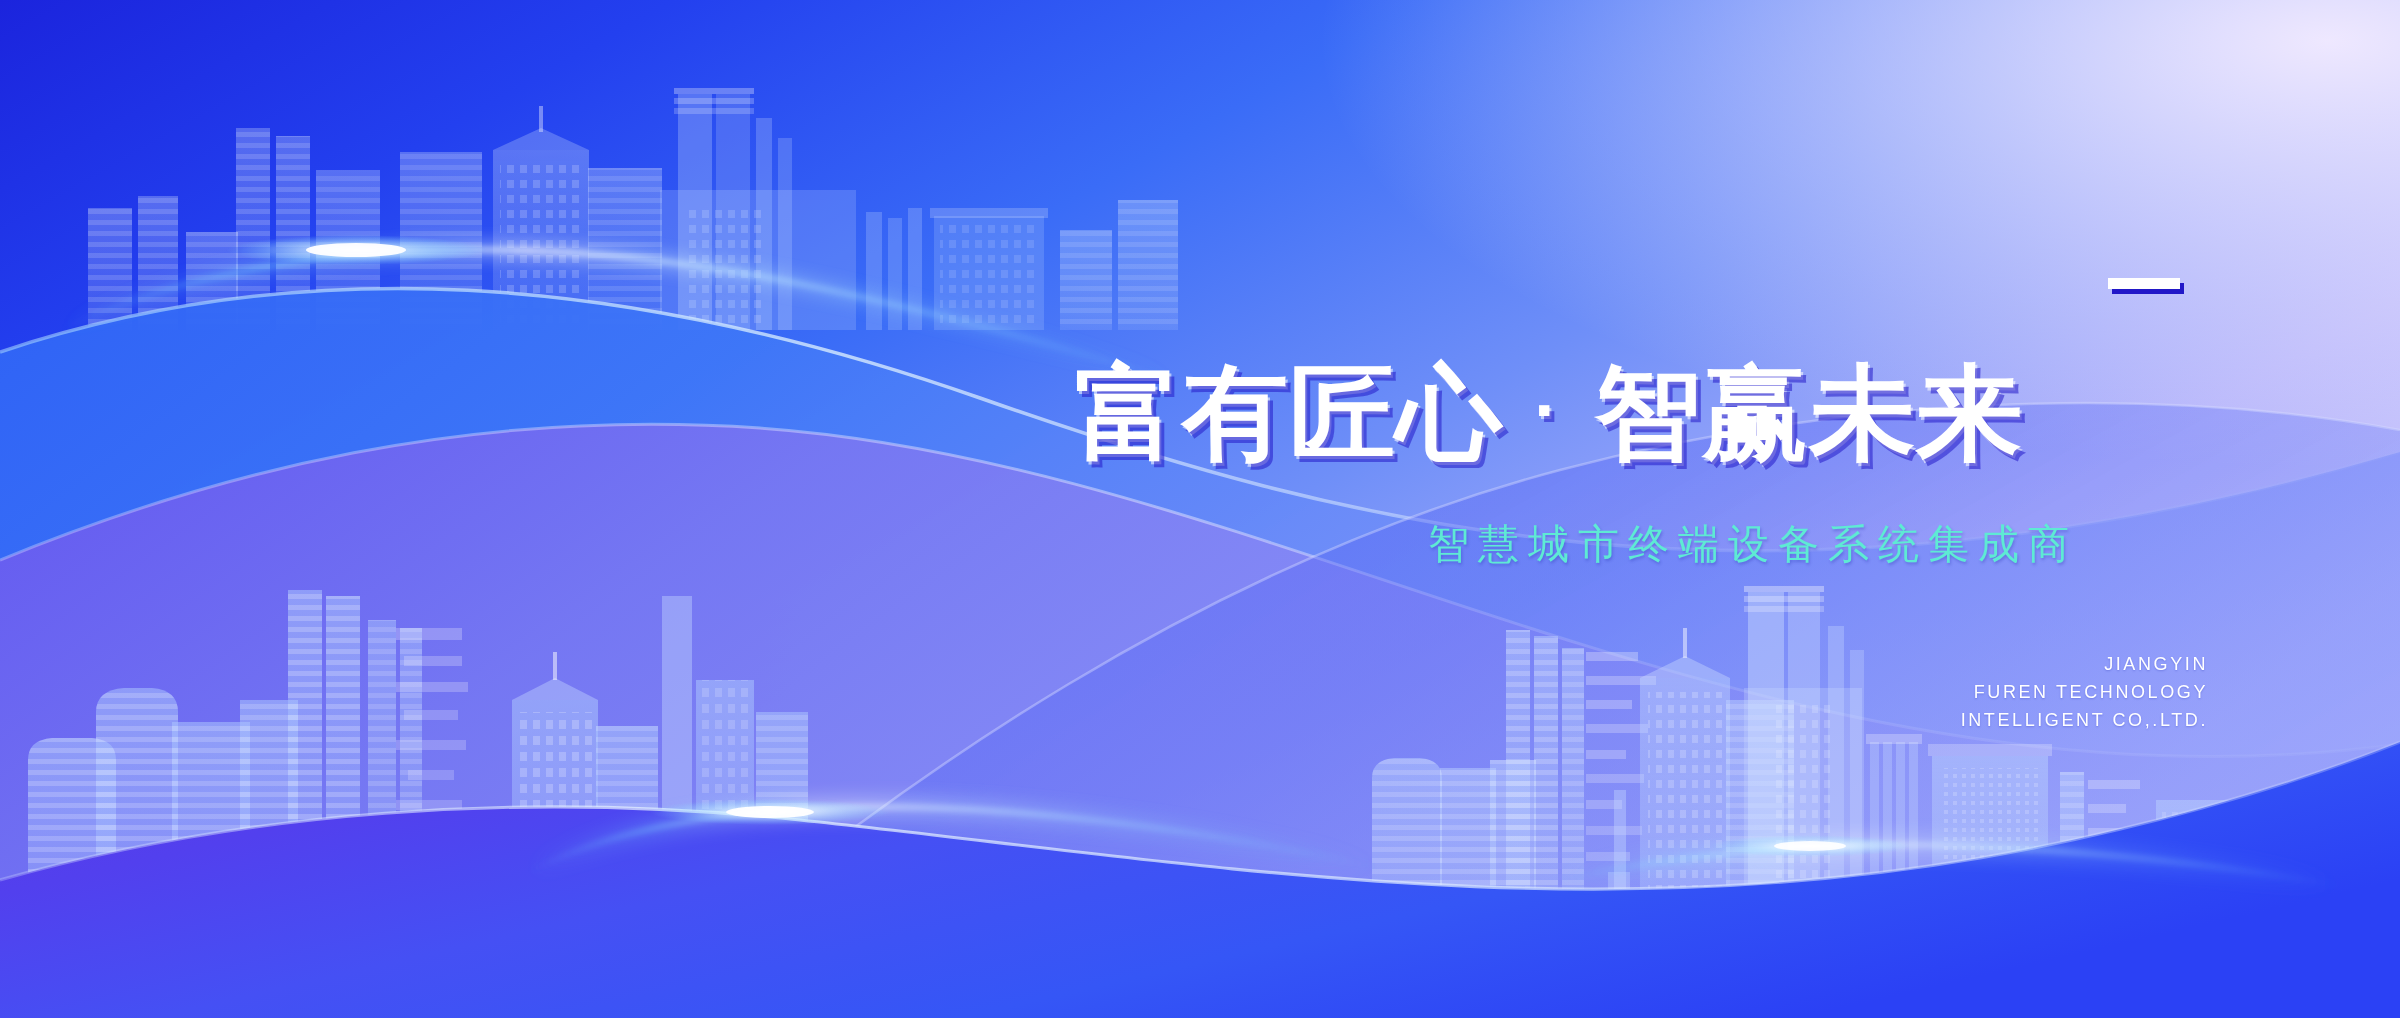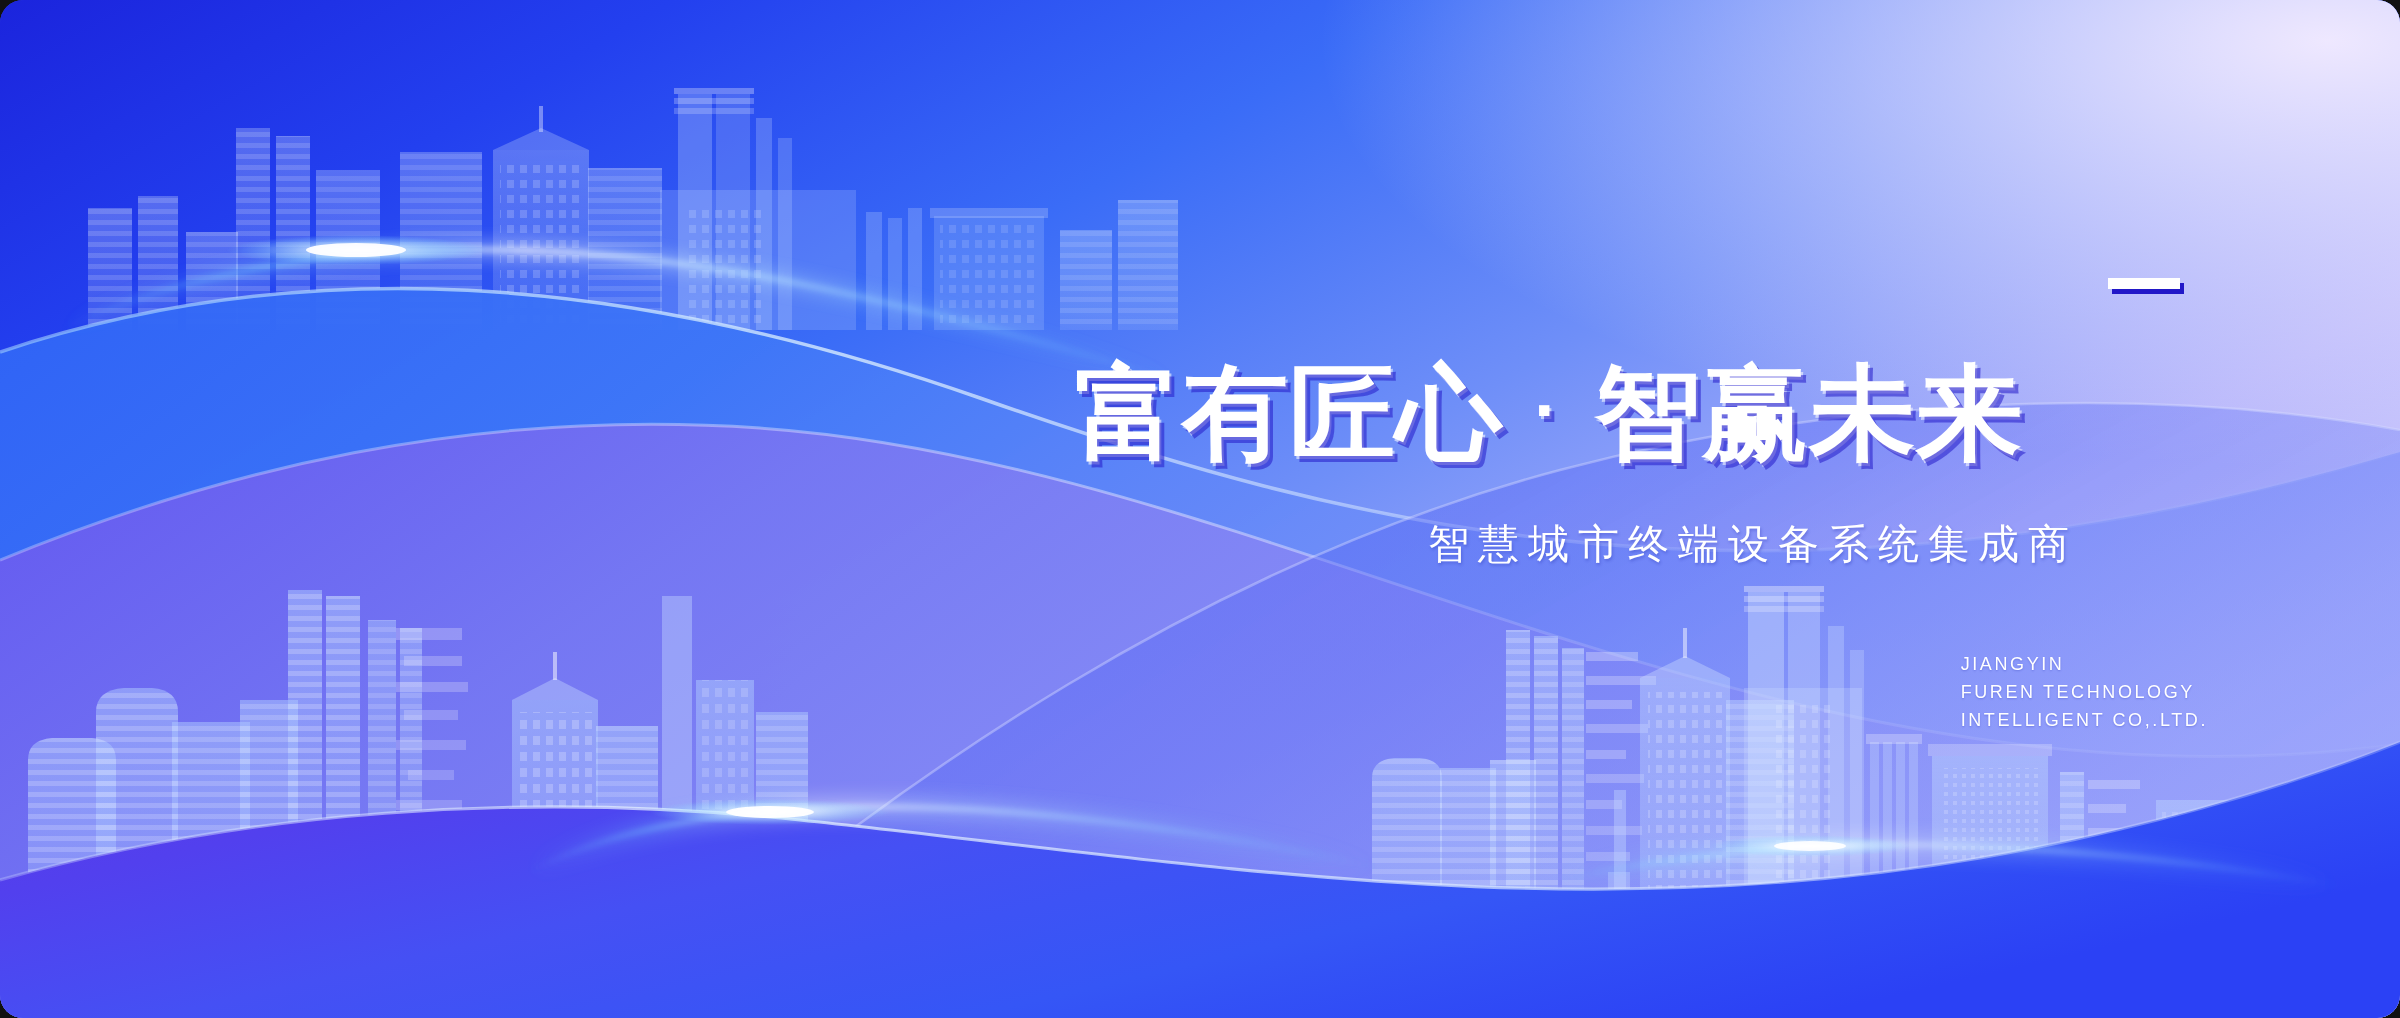--- a/index.html
+++ b/index.html
@@ -4,21 +4,20 @@
 <title>Banner</title>
 <style>
   html,body{margin:0;padding:0;background:#111;}
   *{box-sizing:border-box;}
   #stage{
     position:relative;
     width:2400px;height:1018px;
     overflow:hidden;
     font-family:"Liberation Sans","DejaVu Sans",sans-serif;
     background:#2b41f5;
-    border-radius:23px;
   }
   .layer{position:absolute;inset:0;}
   .layer svg{display:block;width:100%;height:100%;}
 
   
   #text-block{
     position:absolute;
     left:0;top:0;width:2400px;height:1018px;
     pointer-events:none;
   }
@@ -47,31 +46,32 @@
     transform-origin:left center;
   }
   #headline .dot{
     font-size:72px;
     vertical-align:14px;
     letter-spacing:6px;
   }
   #subtitle{
     position:absolute;
     left:1428px;top:516px;
-    color:#ffffff;
+    color:#5eead4;
     font-size:41px;
     line-height:56px;
     font-weight:300;
     letter-spacing:9px;
     white-space:nowrap;
     text-shadow:1px 2px 3px rgba(30,40,170,.30);
   }
   #company-en{
     position:absolute;
     right:192px;top:650px;
+    text-align:right;
     color:#ffffff;
     font-size:18px;
     line-height:28px;
     font-weight:300;
     letter-spacing:2.6px;
     text-shadow:0 1px 2px rgba(30,40,170,.28);
     white-space:nowrap;
   }
 </style>
 </head>

